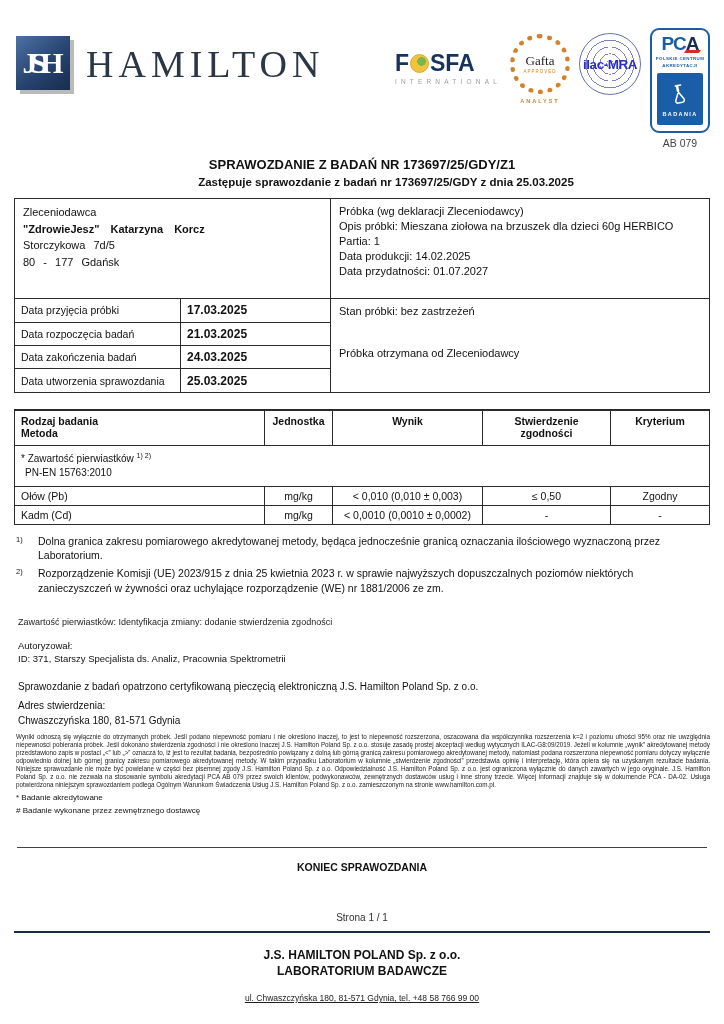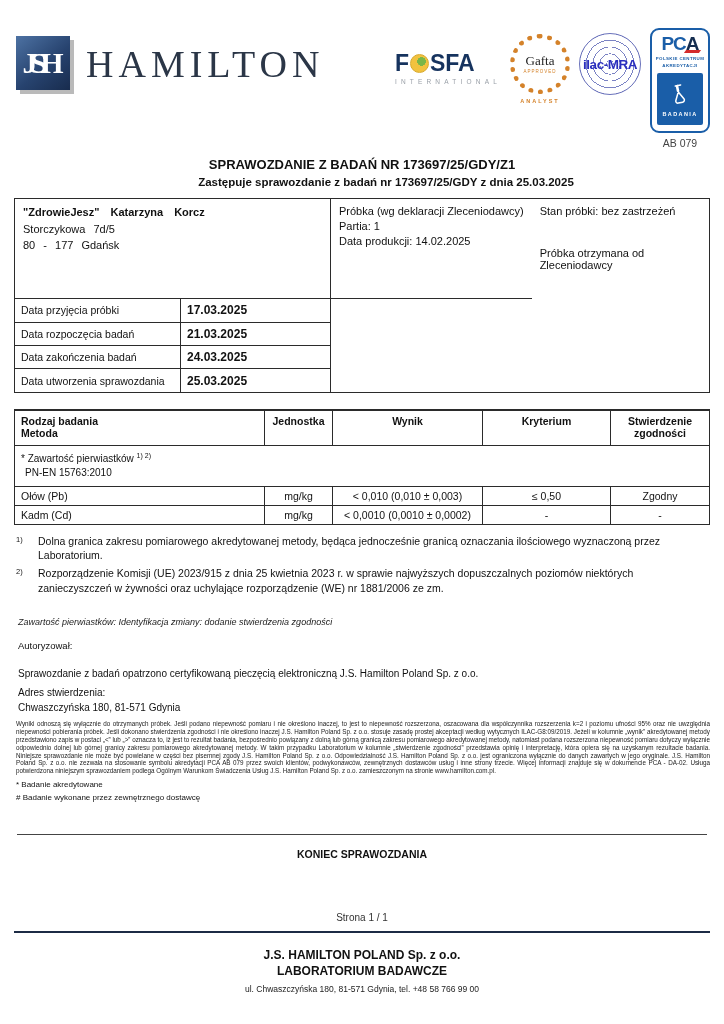--- a/index.html
+++ b/index.html
@@ -50,21 +50,21 @@
   
   .t1{margin:10px 14px 0;border:1.6px solid #2b2b2b;display:grid;grid-template-columns:316px 1fr;font-size:11px;}
   .t1-left{border-right:1.2px solid #2b2b2b;display:flex;flex-direction:column;}
   .client-cell{height:100px;padding:5px 8px;border-bottom:1.2px solid #2b2b2b;box-sizing:border-box;line-height:1.5;}
   .client-name{font-weight:bold;word-spacing:8px;}
   .client-addr{word-spacing:5px;}
   .date-row{display:grid;grid-template-columns:166px 1fr;border-bottom:1.2px solid #2b2b2b;height:22.4px;}
   .date-row:last-child{border-bottom:none;}
   .date-label{border-right:1.2px solid #2b2b2b;display:flex;align-items:center;padding-left:6px;font-size:10.5px;}
   .date-value{display:flex;align-items:center;padding-left:6px;font-weight:bold;font-size:12px;}
-  .t1-right{display:flex;flex-direction:row;justify-content:flex-end;}
+  .t1-right{display:flex;flex-direction:column;justify-content:flex-end;}
   .sample-cell{height:100px;padding:5px 8px;border-bottom:1.2px solid #2b2b2b;box-sizing:border-box;line-height:1.35;}
   .state-cell{flex:1;padding:6px 8px;}
   .sample-received{margin-top:30px;}
   
   .t2{margin:16px 14px 0;border:1.6px solid #2b2b2b;border-top-width:2.2px;font-size:10.5px;}
   .t2-head{display:grid;grid-template-columns:250px 68px 150px 128px 1fr;border-bottom:1.8px solid #2b2b2b;}
   .t2-head>div{padding:4px 4px;font-weight:bold;text-align:center;display:flex;flex-direction:column;justify-content:flex-start;border-right:1.2px solid #2b2b2b;min-height:26px;}
   .t2-head>div:last-child{border-right:none;}
   .t2-head .first{text-align:left;padding-left:6px;}
   .t2-section{border-bottom:1px solid #2b2b2b;padding:5px 6px 6px;line-height:1.4;font-size:10px;}
@@ -72,35 +72,35 @@
   .t2-row{display:grid;grid-template-columns:250px 68px 150px 128px 1fr;border-bottom:1px solid #2b2b2b;}
   .t2-row:last-child{border-bottom:none;}
   .t2-row>div{padding:2px 4px;text-align:center;display:flex;align-items:center;justify-content:center;border-right:1.2px solid #2b2b2b;min-height:14px;}
   .t2-row>div:last-child{border-right:none;}
   .t2-row .first{justify-content:flex-start;padding-left:6px;}
   
   .footnotes{margin:9px 14px 0 16px;font-size:10.5px;line-height:1.35;}
   .footnote{display:grid;grid-template-columns:22px 1fr;margin-bottom:4px;}
   .fn-marker{font-size:7.5px;padding-top:1px;}
   .fn-text{max-width:652px;}
-  .change-note{margin:22px 14px 0 18px;font-size:9px;color:#222;font-style:italic;}
+  .change-note{margin:22px 14px 0 18px;font-size:9px;color:#222;}
   .auth{margin:12px 14px 0 18px;font-size:9.5px;line-height:1.4;}
   .seal-note{margin:16px 14px 0 18px;font-size:10px;}
   .lab-addr{margin:6px 14px 0 18px;font-size:10px;line-height:1.5;}
   .fine-print{margin:5px 14px 0 16px;font-size:6.3px;line-height:1.25;text-align:justify;color:#222;}
   .legend{margin:4px 14px 0 16px;font-size:8px;line-height:1.55;}
   .end-rule{margin:30px auto 0;width:690px;border:none;border-top:1.2px solid #444;}
   .end-note{margin-top:13px;text-align:center;font-weight:bold;font-size:10.5px;}
   
   .page-footer{position:absolute;left:14px;right:14px;top:912px;text-align:center;}
   .page-num{font-size:10px;color:#333;}
   .footer-rule{margin:8px 0 0;border:none;border-top:2.6px solid #1c2b45;}
   .footer-company{margin-top:15px;font-weight:bold;font-size:12px;}
   .footer-lab{margin-top:2px;font-weight:bold;font-size:12px;}
-  .footer-addr{margin-top:6px;font-size:8.5px;color:#222;}
+  .footer-addr{margin-top:15px;font-size:8.5px;color:#222;text-decoration:underline;}
 </style>
 </head>
 <body>
 
 <div class="page">
 
   <div class="header">
     <div class="jsh-logo">
       <span class="jsh-mono">JSH</span>
     </div>
@@ -150,20 +150,21 @@
   </div>
 
   <div class="title-block">
     <div class="title1">SPRAWOZDANIE Z BADAŃ NR 173697/25/GDY/Z1</div>
     <div class="title2">Zastępuje sprawozdanie z badań nr 173697/25/GDY z dnia 25.03.2025</div>
   </div>
 
   <div class="t1">
     <div class="t1-left">
       <div class="client-cell">
+        <div>Zleceniodawca</div>
         <div class="client-name">"ZdrowieJesz" Katarzyna Korcz</div>
         <div class="client-addr">Storczykowa 7d/5</div>
         <div class="client-addr">80 - 177 Gdańsk</div>
       </div>
       <div class="date-row">
         <div class="date-label">Data przyjęcia próbki</div>
         <div class="date-value">17.03.2025</div>
       </div>
       <div class="date-row">
         <div class="date-label">Data rozpoczęcia badań</div>
@@ -174,43 +175,45 @@
         <div class="date-value">24.03.2025</div>
       </div>
       <div class="date-row">
         <div class="date-label">Data utworzenia sprawozdania</div>
         <div class="date-value">25.03.2025</div>
       </div>
     </div>
     <div class="t1-right">
       <div class="sample-cell">
         <div>Próbka (wg deklaracji Zleceniodawcy)</div>
+        <div>Opis próbki: Mieszana ziołowa na brzuszek dla dzieci 60g HERBICO</div>
         <div>Partia: 1</div>
         <div>Data produkcji: 14.02.2025</div>
+        <div>Data przydatności: 01.07.2027</div>
       </div>
       <div class="state-cell">
         <div>Stan próbki: bez zastrzeżeń</div>
         <div class="sample-received">Próbka otrzymana od Zleceniodawcy</div>
       </div>
     </div>
   </div>
 
   <div class="t2">
     <div class="t2-head">
       <div class="first">
         <span>Rodzaj badania</span>
         <span>Metoda</span>
       </div>
       <div>Jednostka</div>
       <div>Wynik</div>
-      <div>Kryterium</div>
       <div>
         <span>Stwierdzenie</span>
         <span>zgodności</span>
       </div>
+      <div>Kryterium</div>
     </div>
     <div class="t2-section">
       <div><span>* Zawartość pierwiastków</span> <span class="sup">1) 2)</span></div>
       <div style="padding-left:4px;">PN-EN 15763:2010</div>
     </div>
     <div class="t2-row">
       <div class="first">Ołów (Pb)</div>
       <div>mg/kg</div>
       <div>&lt; 0,010 (0,010 ± 0,003)</div>
       <div>≤ 0,50</div>
@@ -233,20 +236,21 @@
     <div class="footnote">
       <div class="fn-marker">2)</div>
       <div class="fn-text">Rozporządzenie Komisji (UE) 2023/915 z dnia 25 kwietnia 2023 r. w sprawie najwyższych dopuszczalnych poziomów niektórych zanieczyszczeń w żywności oraz uchylające rozporządzenie (WE) nr 1881/2006 ze zm.</div>
     </div>
   </div>
 
   <div class="change-note">Zawartość pierwiastków: Identyfikacja zmiany: dodanie stwierdzenia zgodności</div>
 
   <div class="auth">
     <div>Autoryzował:</div>
+    <div>ID: 371, Starszy Specjalista ds. Analiz, Pracownia Spektrometrii</div>
   </div>
 
   <div class="seal-note">Sprawozdanie z badań opatrzono certyfikowaną pieczęcią elektroniczną J.S. Hamilton Poland Sp. z o.o.</div>
 
   <div class="lab-addr">
     <div>Adres stwierdzenia:</div>
     <div>Chwaszczyńska 180, 81-571 Gdynia</div>
   </div>
 
   <div class="fine-print">Wyniki odnoszą się wyłącznie do otrzymanych próbek. Jeśli podano niepewność pomiaru i nie określono inaczej, to jest to niepewność rozszerzona, oszacowana dla współczynnika rozszerzenia k=2 i poziomu ufności 95% oraz nie uwzględnia niepewności pobierania próbek. Jeśli dokonano stwierdzenia zgodności i nie określono inaczej J.S. Hamilton Poland Sp. z o.o. stosuje zasadę prostej akceptacji według wytycznych ILAC-G8:09/2019. Jeżeli w kolumnie „wynik” akredytowanej metody przedstawiono zapis w postaci „&lt;” lub „&gt;” oznacza to, iż jest to rezultat badania, bezpośrednio powiązany z dolną lub górną granicą zakresu pomiarowego akredytowanej metody, natomiast podana rozszerzona niepewność pomiaru dotyczy wyłącznie odpowiednio dolnej lub górnej granicy zakresu pomiarowego akredytowanej metody. W takim przypadku Laboratorium w kolumnie „stwierdzenie zgodności” przedstawia opinię i interpretację, która opiera się na uzyskanym rezultacie badania. Niniejsze sprawozdanie nie może być powielane w części bez pisemnej zgody J.S. Hamilton Poland Sp. z o.o. Odpowiedzialność J.S. Hamilton Poland Sp. z o.o. jest ograniczona wyłącznie do danych zawartych w jego oryginale. J.S. Hamilton Poland Sp. z o.o. nie zezwala na stosowanie symbolu akredytacji PCA AB 079 przez swoich klientów, podwykonawców, zewnętrznych dostawców usług i inne strony trzecie. Więcej informacji znajduje się w dokumencie PCA - DA-02. Usługa potwierdzona niniejszym sprawozdaniem podlega Ogólnym Warunkom Świadczenia Usług J.S. Hamilton Poland Sp. z o.o. zamieszczonym na stronie www.hamilton.com.pl.</div>

